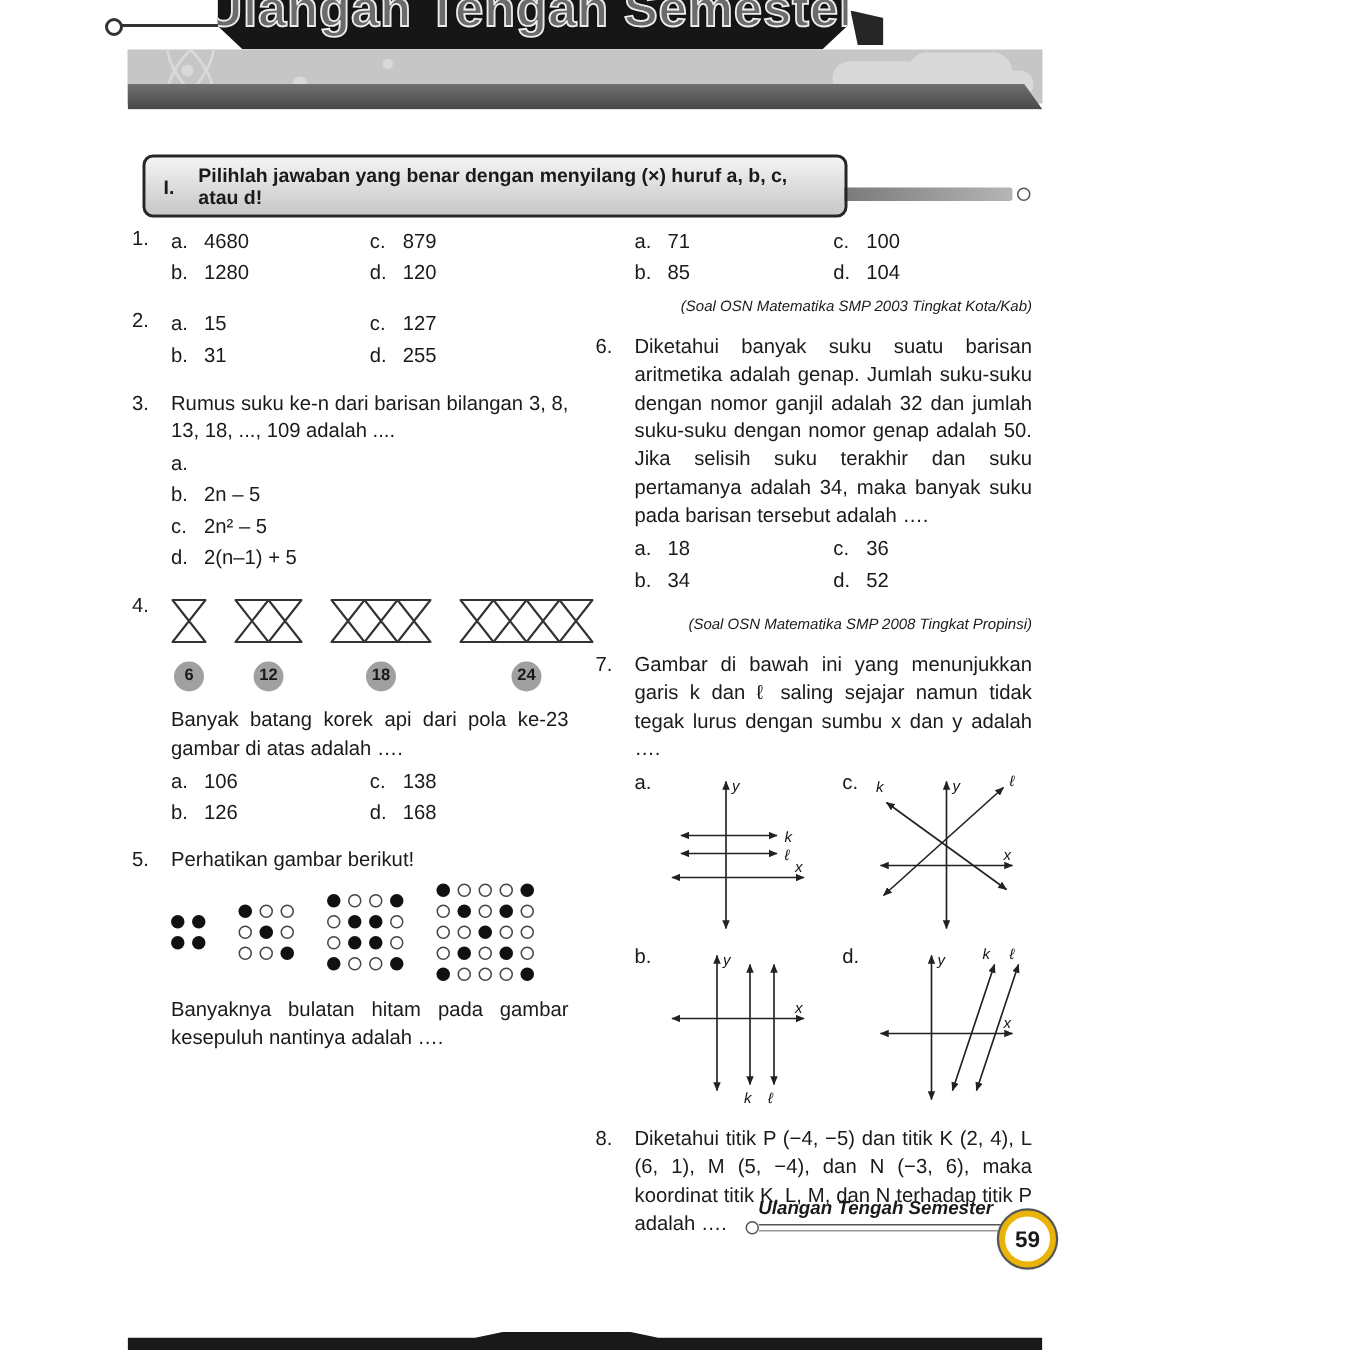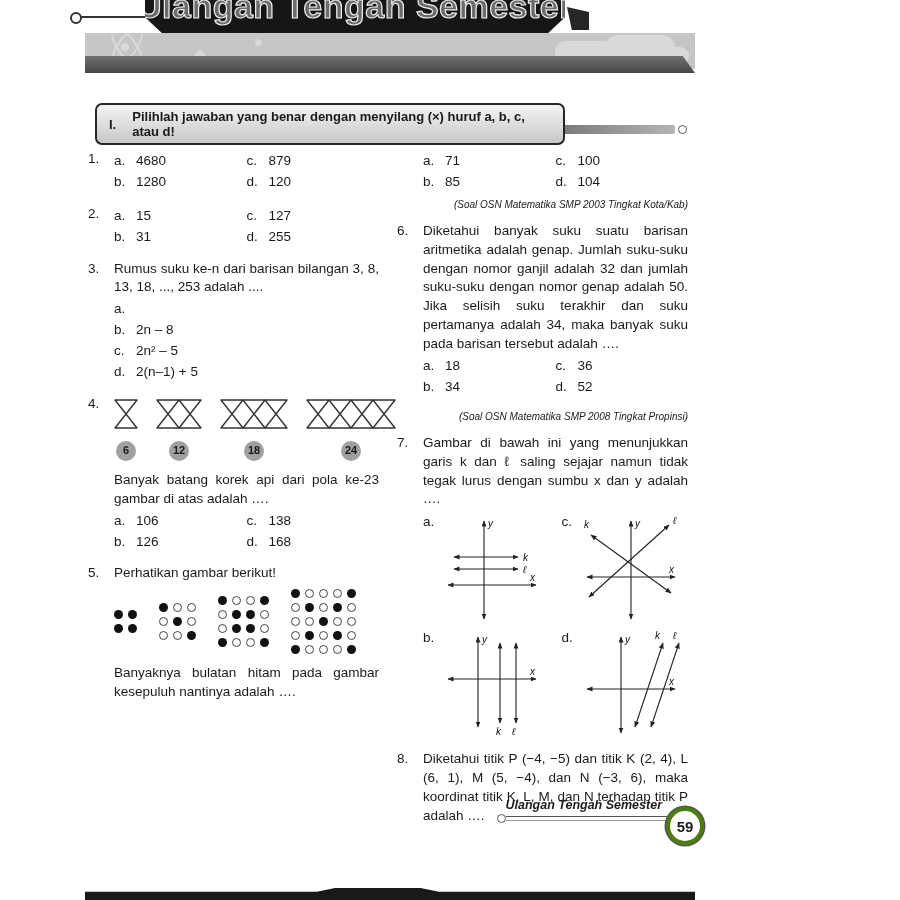--- a/index.html
+++ b/index.html
@@ -67,21 +67,21 @@
   .ln{stroke:#222;stroke-width:1.1;fill:none;}
   .svglbl{font-size:10px;font-style:italic;fill:#111;}
 
   
   .footer-title{position:absolute;left:400px;top:798px;width:262px;text-align:right;
     font-weight:bold;font-style:italic;font-size:12.5px;}
   .footer-dot{position:absolute;left:497px;top:814px;width:7px;height:7px;border:1.5px solid #555;border-radius:50%;background:#fff;}
   .footer-line{position:absolute;left:506px;top:816px;width:166px;height:3px;
     border-top:1.5px solid #555;border-bottom:1px solid #999;}
   .page-badge{position:absolute;left:666px;top:807px;width:38px;height:38px;border-radius:50%;
-    background:#fff;border:4px solid #4d7c0f;box-shadow:0 0 0 1.5px #555;box-sizing:border-box;
+    background:#fff;border:4px solid #eab308;box-shadow:0 0 0 1.5px #555;box-sizing:border-box;
     display:flex;align-items:center;justify-content:center;font-weight:bold;font-size:15px;}
   .bottom-strip{position:absolute;bottom:0;left:85px;width:610px;height:12px;background:#191919;
     clip-path:polygon(0 32%,38% 32%,41% 0,55% 0,58% 32%,100% 32%,100% 100%,0 100%);}
 </style>
 </head>
 <body>
 
 <div class="sheet">
 
   <span class="head-dot"></span>
@@ -159,29 +159,29 @@
                 <span class="olabel">d.</span>
                 <span>255</span>
               </div>
           </div>
         </div>
       </div>
 
       <div class="question">
         <div class="qnum">3.</div>
         <div class="qbody">
-          <p class="qtext">Rumus suku ke-n dari barisan bilangan 3, 8, 13, 18, ..., 253 adalah ....</p>
+          <p class="qtext">Rumus suku ke-n dari barisan bilangan 3, 8, 13, 18, ..., 109 adalah ....</p>
           <div class="opts1">
             <div class="opt">
                 <span class="olabel">a.</span>
                 <span></span>
               </div>
             <div class="opt">
                 <span class="olabel">b.</span>
-                <span>2n – 8</span>
+                <span>2n – 5</span>
               </div>
             <div class="opt">
                 <span class="olabel">c.</span>
                 <span>2n² – 5</span>
               </div>
             <div class="opt">
                 <span class="olabel">d.</span>
                 <span>2(n–1) + 5</span>
               </div>
           </div>

